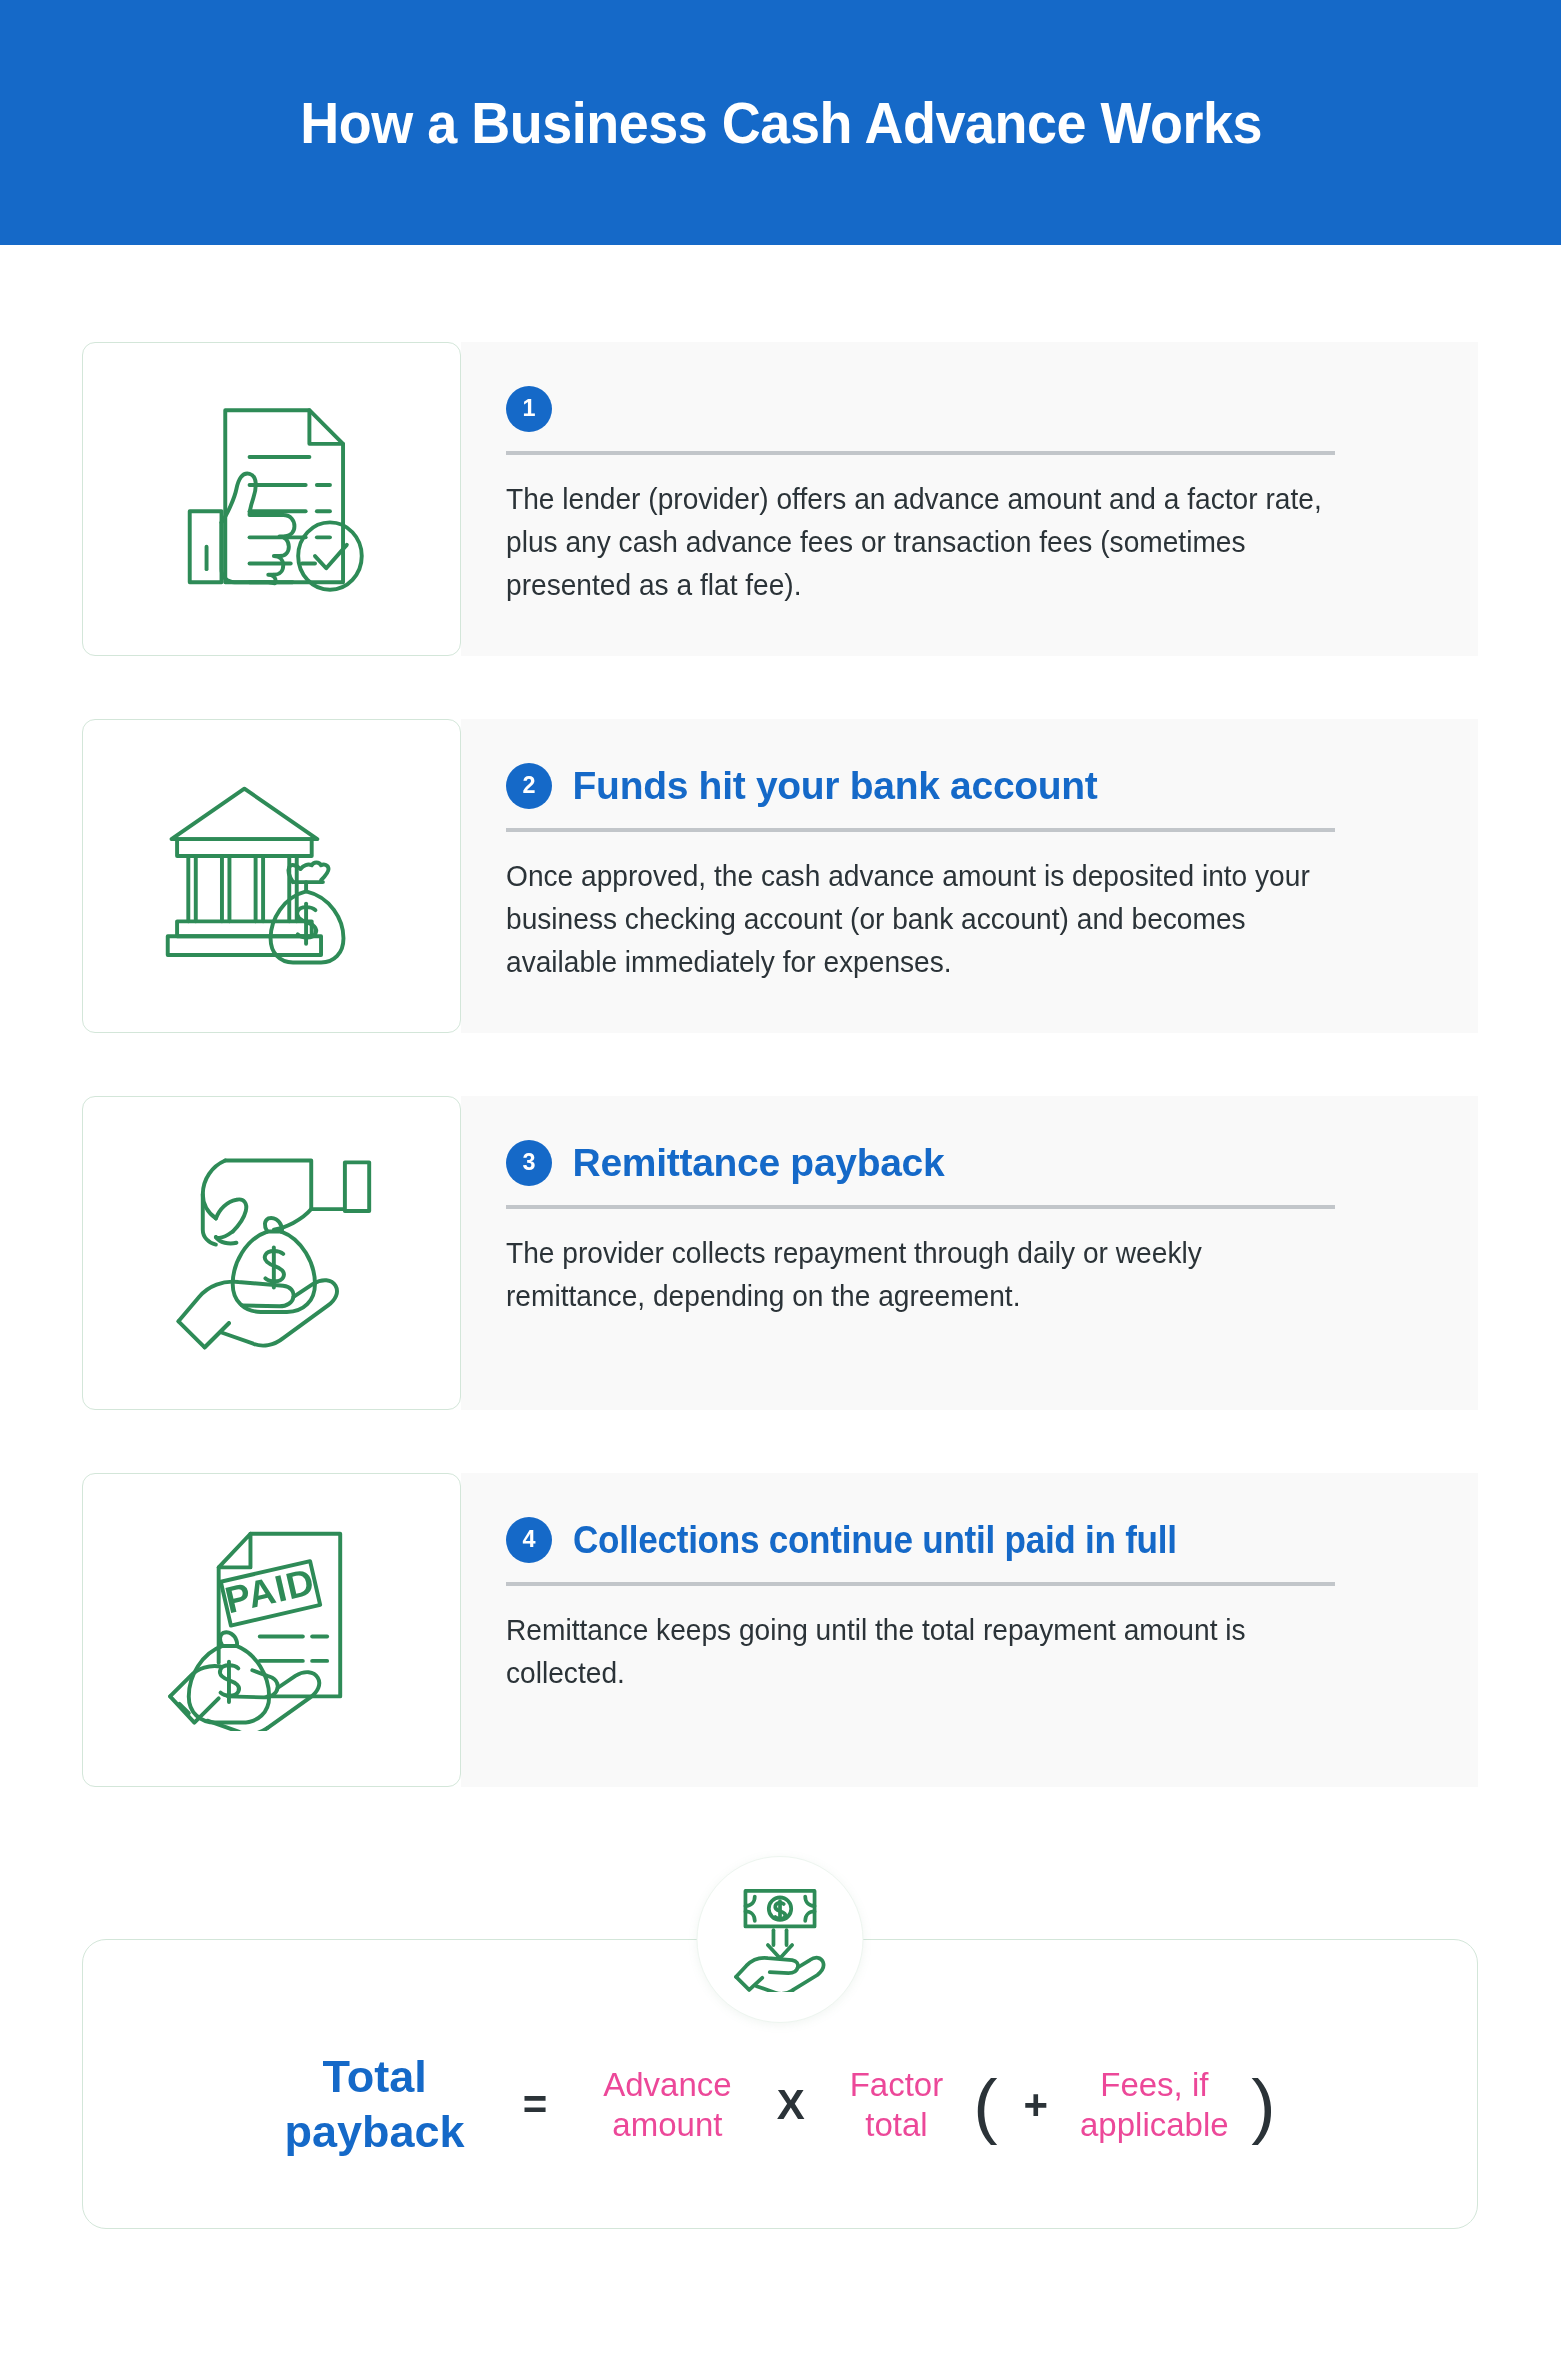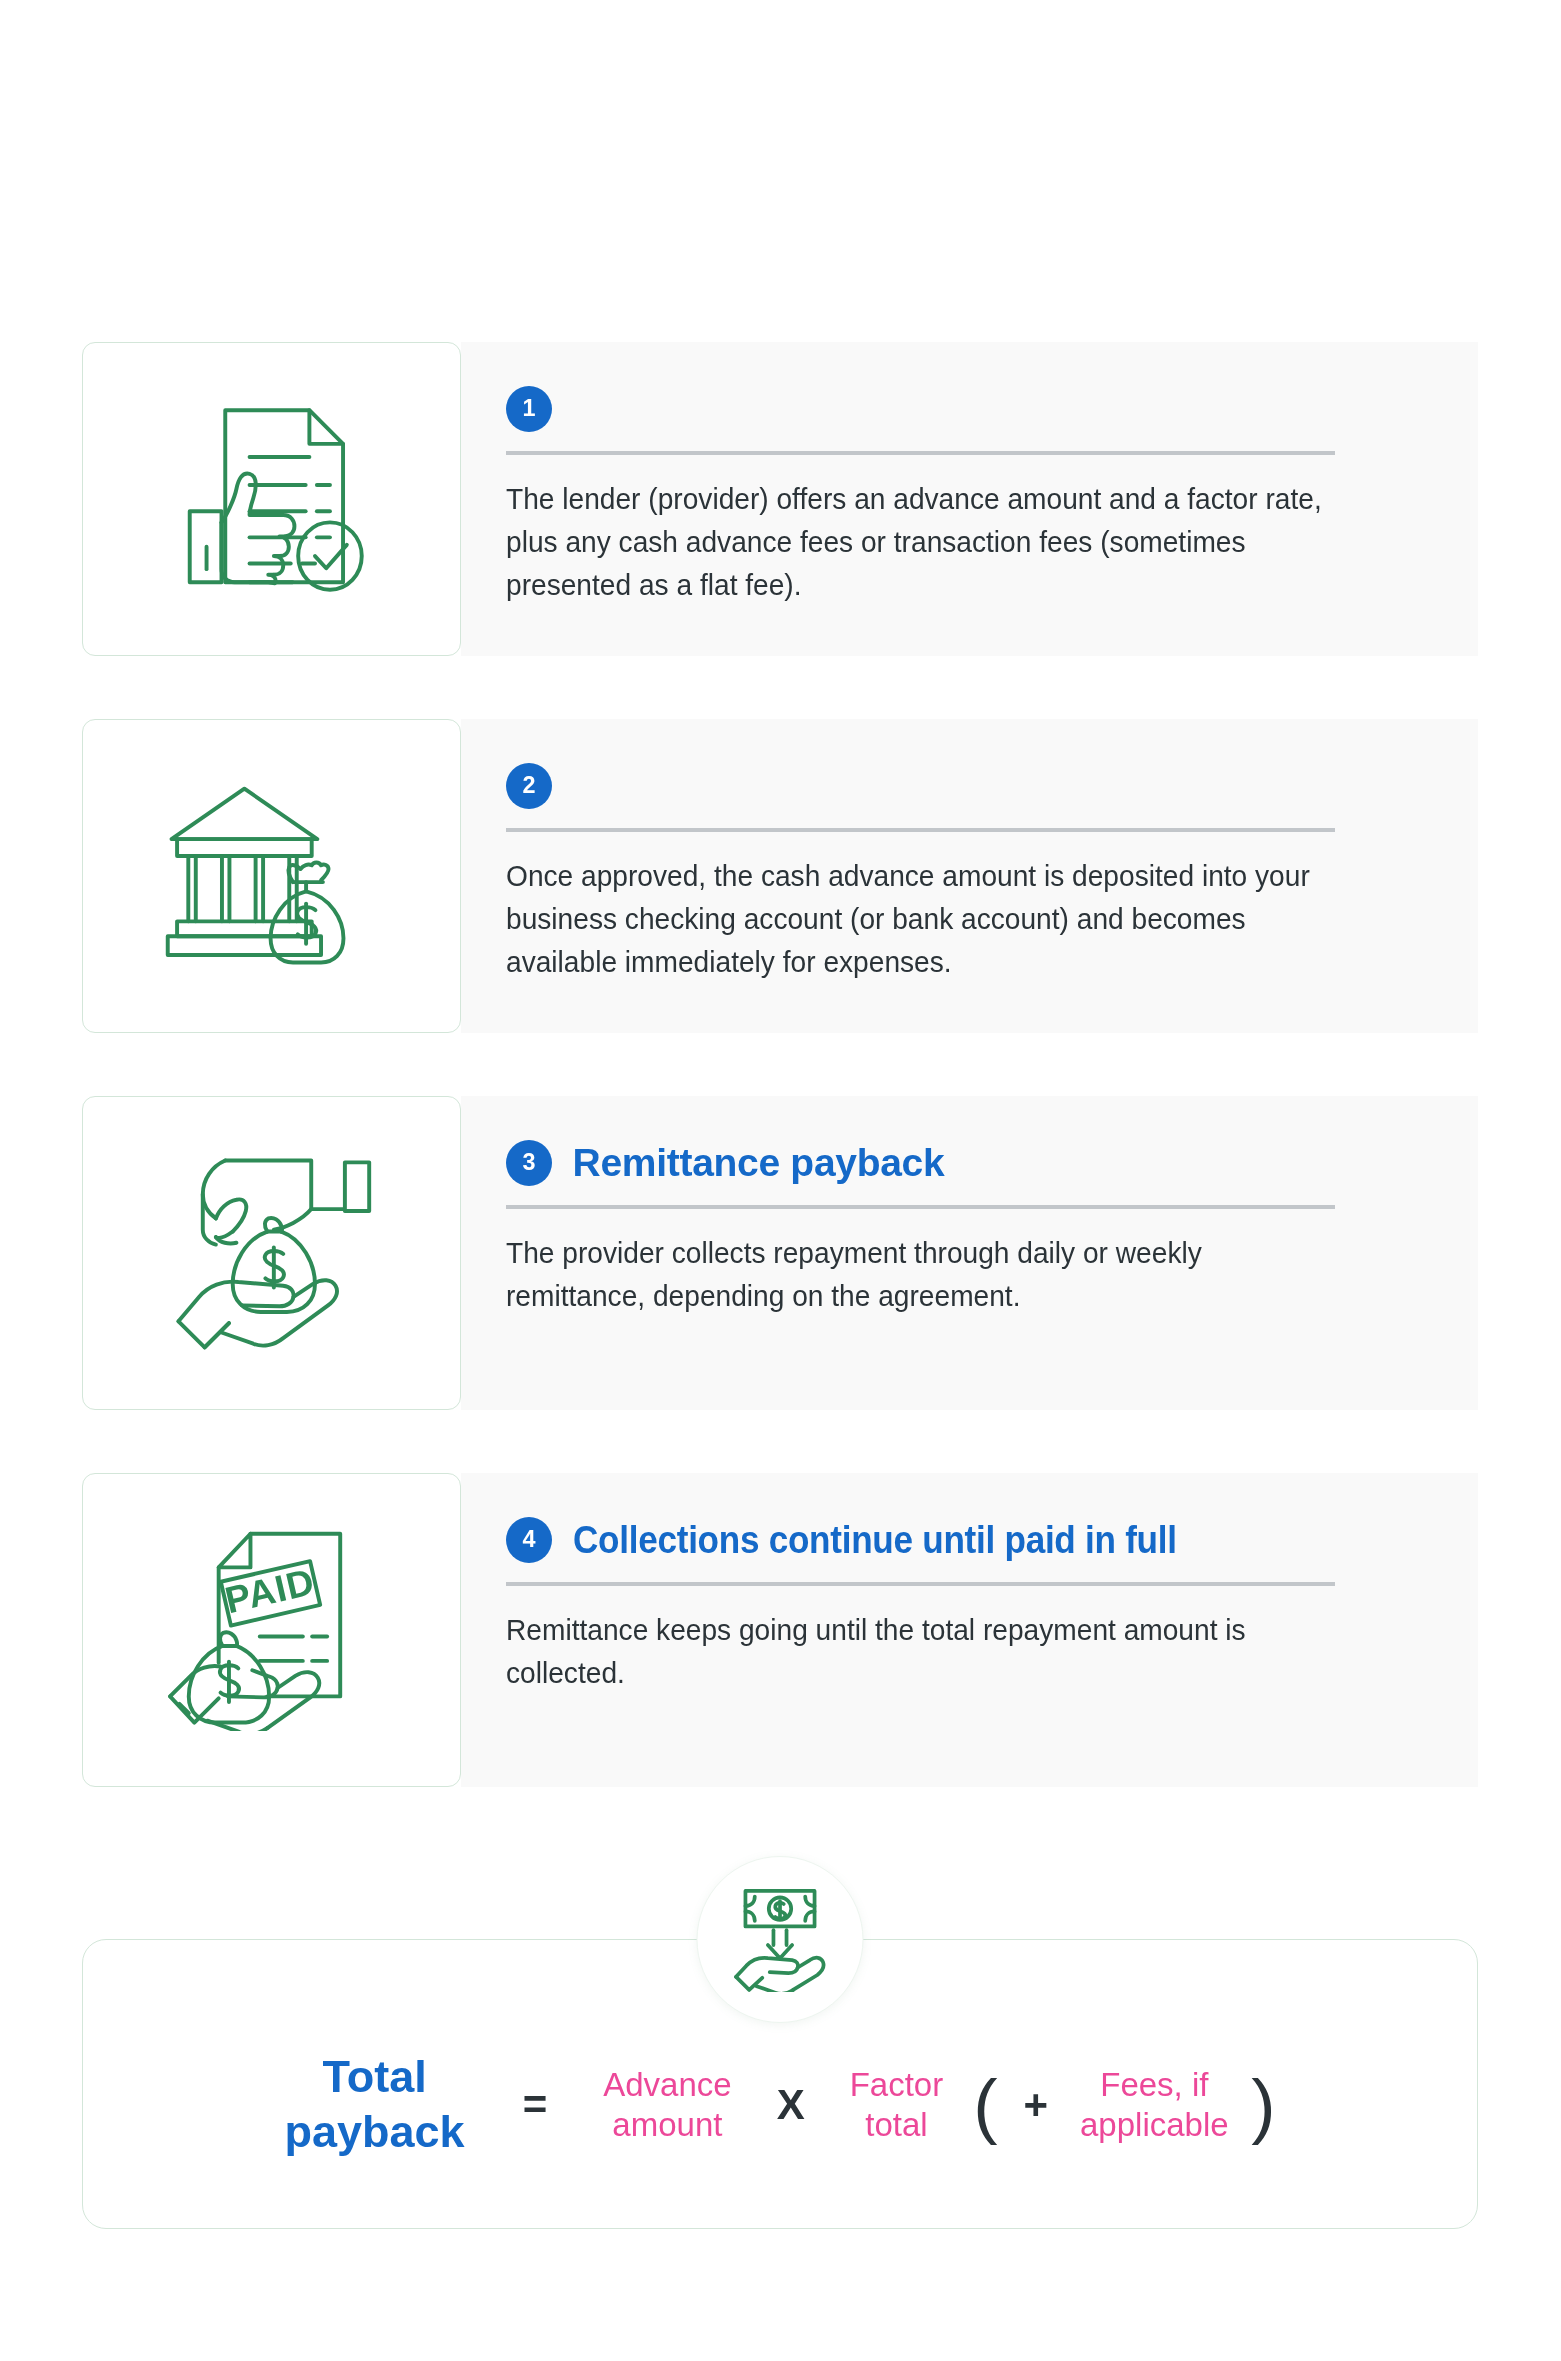--- a/index.html
+++ b/index.html
@@ -199,20 +199,23 @@
   .sp-e { width: 30px; }
   .sp-f { width: 26px; }
   .sp-g { width: 32px; }
   .sp-h { width: 22.5px; }
 </style>
 </head>
 <body>
 
 <div class="page">
 
+  <div class="header">
+    <div class="header-title">How a Business Cash Advance Works</div>
+  </div>
 
   <div class="steps">
 
     <div class="step-row">
       <div class="icon-box">
         <svg width="206" height="201" viewBox="0 0 220 215" fill="none" stroke="#2e8b57" stroke-width="4.2" stroke-linecap="round" stroke-linejoin="round">
           <path d="M60 12 H150 L186 48 V196 H60 Z"></path>
           <path d="M150 12 V48 H186"></path>
           <path d="M86 62 H150"></path>
           <path d="M86 92 H146"></path>
@@ -262,20 +265,21 @@
           <path d="M138 106 H170"></path>
           <path d="M152 106 V116"></path>
           <path d="M152 116 C128 122 114 146 114 166 C114 182 124 192 138 192 H168 C182 192 192 182 192 166 C192 146 178 122 152 116 Z"></path>
           <path d="M162 136 C158 132 146 131 143 137 C140 143 147 147 153 149 C159 151 165 155 162 161 C159 167 147 166 143 162"></path>
           <path d="M152 129 V172"></path>
         </svg>
       </div>
       <div class="step-panel">
         <div class="step-head">
           <div class="step-num">2</div>
+          <div class="step-title">Funds hit your bank account</div>
         </div>
         <div class="step-rule"></div>
         <div class="step-body">Once approved, the cash advance amount is deposited into your business checking account (or bank account) and becomes available immediately for expenses.</div>
       </div>
     </div>
 
     <div class="step-row">
       <div class="icon-box">
         <svg width="201" height="201" viewBox="0 0 215 215" fill="none" stroke="#2e8b57" stroke-width="4.2" stroke-linecap="round" stroke-linejoin="round">
           <path d="M58 8 H150 V60 H186 V10 H212 V62 H186"></path>

